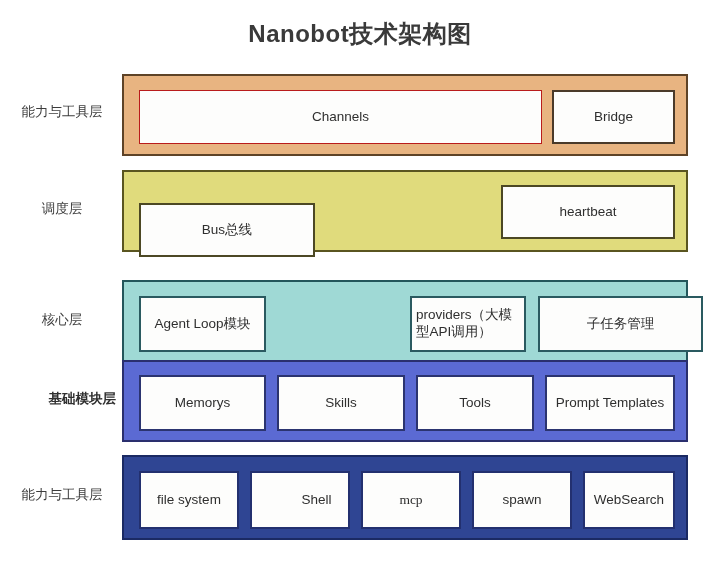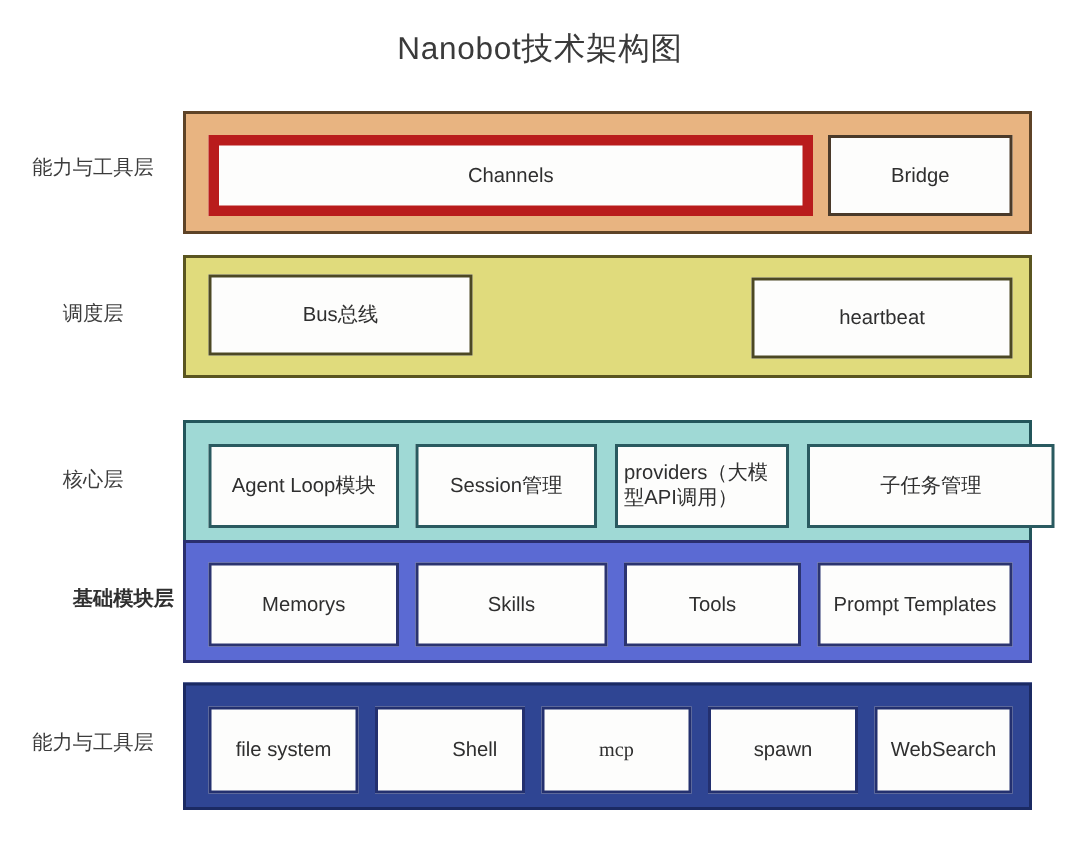--- a/index.html
+++ b/index.html
@@ -20,24 +20,24 @@
     width: 720px;
     height: 563px;
   }
 
   .diagram-title {
     position: absolute;
     top: 18px;
     left: 0;
     width: 720px;
     text-align: center;
-    font-size: 21px;
+    font-size: 24px;
     color: #3a3a3a;
     letter-spacing: 0.5px;
-    font-weight: 400;
+    font-weight: 700;
   }
 
   .layer-row {
     position: absolute;
     left: 0;
     width: 720px;
   }
 
   .layer-label {
     position: absolute;
@@ -92,49 +92,46 @@
 </head>
 <body>
 
 <div id="diagram">
 
   <div class="diagram-title">Nanobot技术架构图</div>
 
   <div class="layer-row" style="top:74px;height:82px;">
     <div class="layer-label" style="top:30px;">能力与工具层</div>
     <div class="band" style="top:0px;height:82px;background:#E8B481;border:2px solid #5E4327;">
-      <div class="cell" style="left:15px;top:14px;width:403px;height:54px;border:7px solid #b91c1c;">
+      <div class="cell" style="left:15px;top:14px;width:403px;height:54px;border:1px solid #b91c1c;">
         <span>Channels</span>
       </div>
       <div class="cell" style="left:428px;top:14px;width:123px;height:54px;border:2px solid #4A3A2A;">
         <span>Bridge</span>
       </div>
     </div>
   </div>
 
   <div class="layer-row" style="top:170px;height:82px;">
     <div class="layer-label" style="top:31px;">调度层</div>
     <div class="band" style="top:0px;height:82px;background:#E0DB7C;border:2px solid #5A5520;">
-      <div class="cell" style="left:15px;top:11px;width:176px;height:54px;border:2px solid #4C4824;">
+      <div class="cell" style="left:15px;top:31px;width:176px;height:54px;border:2px solid #4C4824;">
         <span>Bus总线</span>
       </div>
       <div class="cell" style="left:377px;top:13px;width:174px;height:54px;border:2px solid #4C4824;">
         <span>heartbeat</span>
       </div>
     </div>
   </div>
 
   <div class="layer-row" style="top:280px;height:84px;">
     <div class="layer-label" style="top:32px;">核心层</div>
     <div class="band" style="top:0px;height:84px;background:#9FD9D5;border:2px solid #23565B;">
       <div class="cell" style="left:15px;top:14px;width:127px;height:56px;border:2px solid #2A5A60;">
         <span>Agent Loop模块</span>
-      </div>
-      <div class="cell" style="left:153px;top:14px;width:121px;height:56px;border:2px solid #2A5A60;">
-        <span>Session管理</span>
       </div>
       <div class="cell left-ish" style="left:286px;top:14px;width:116px;height:56px;border:2px solid #2A5A60;">
         <span>providers（大模型API调用）</span>
       </div>
       <div class="cell" style="left:414px;top:14px;width:165px;height:56px;border:2px solid #2A5A60;">
         <span>子任务管理</span>
       </div>
     </div>
   </div>
 

